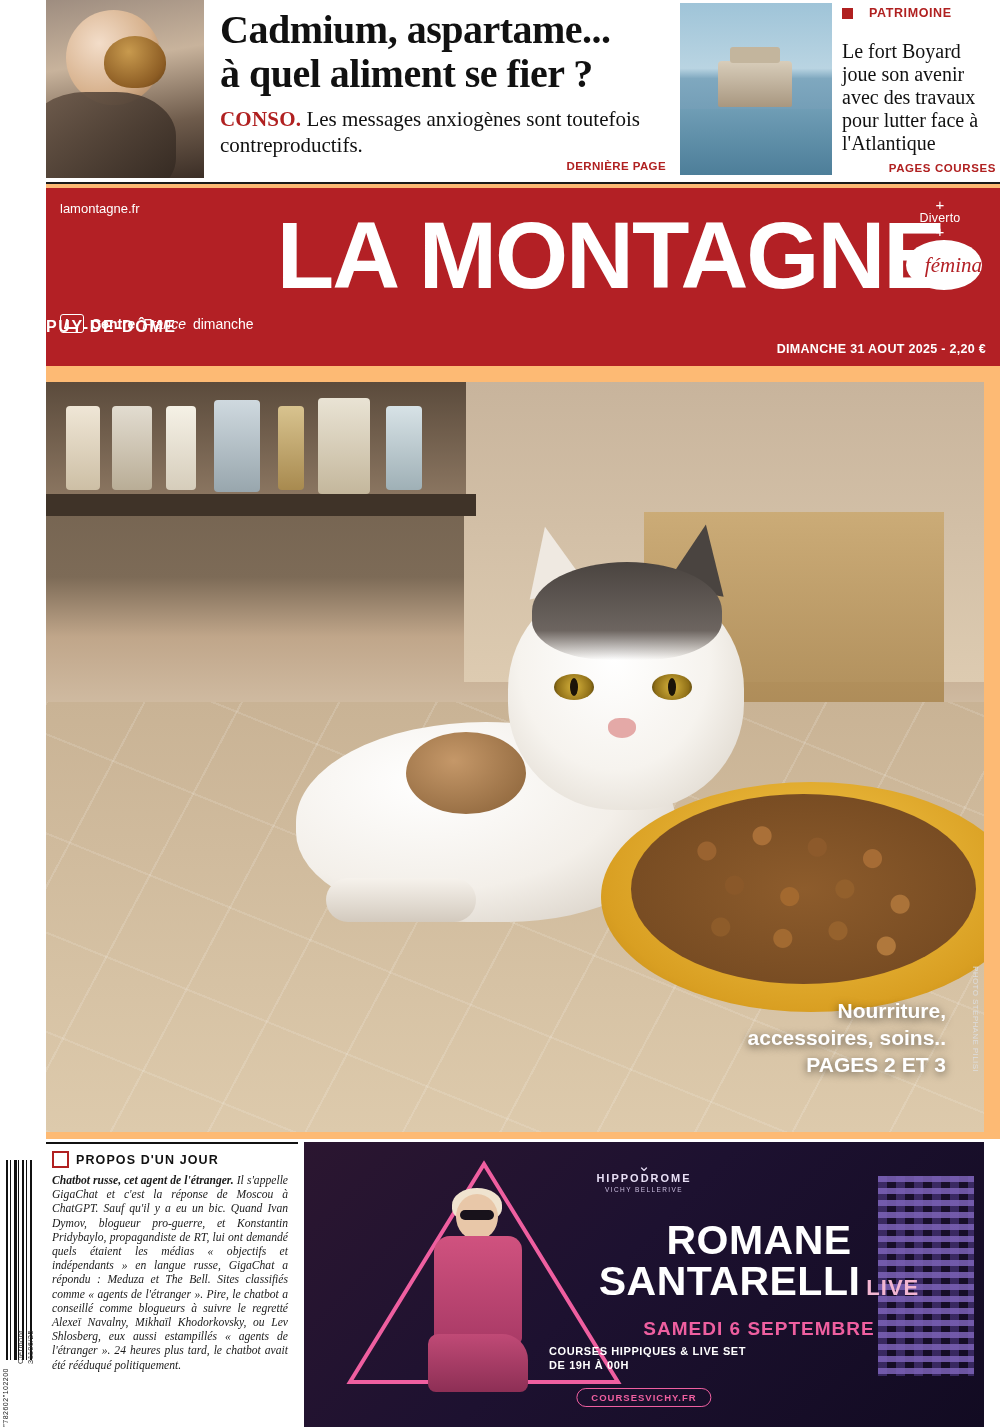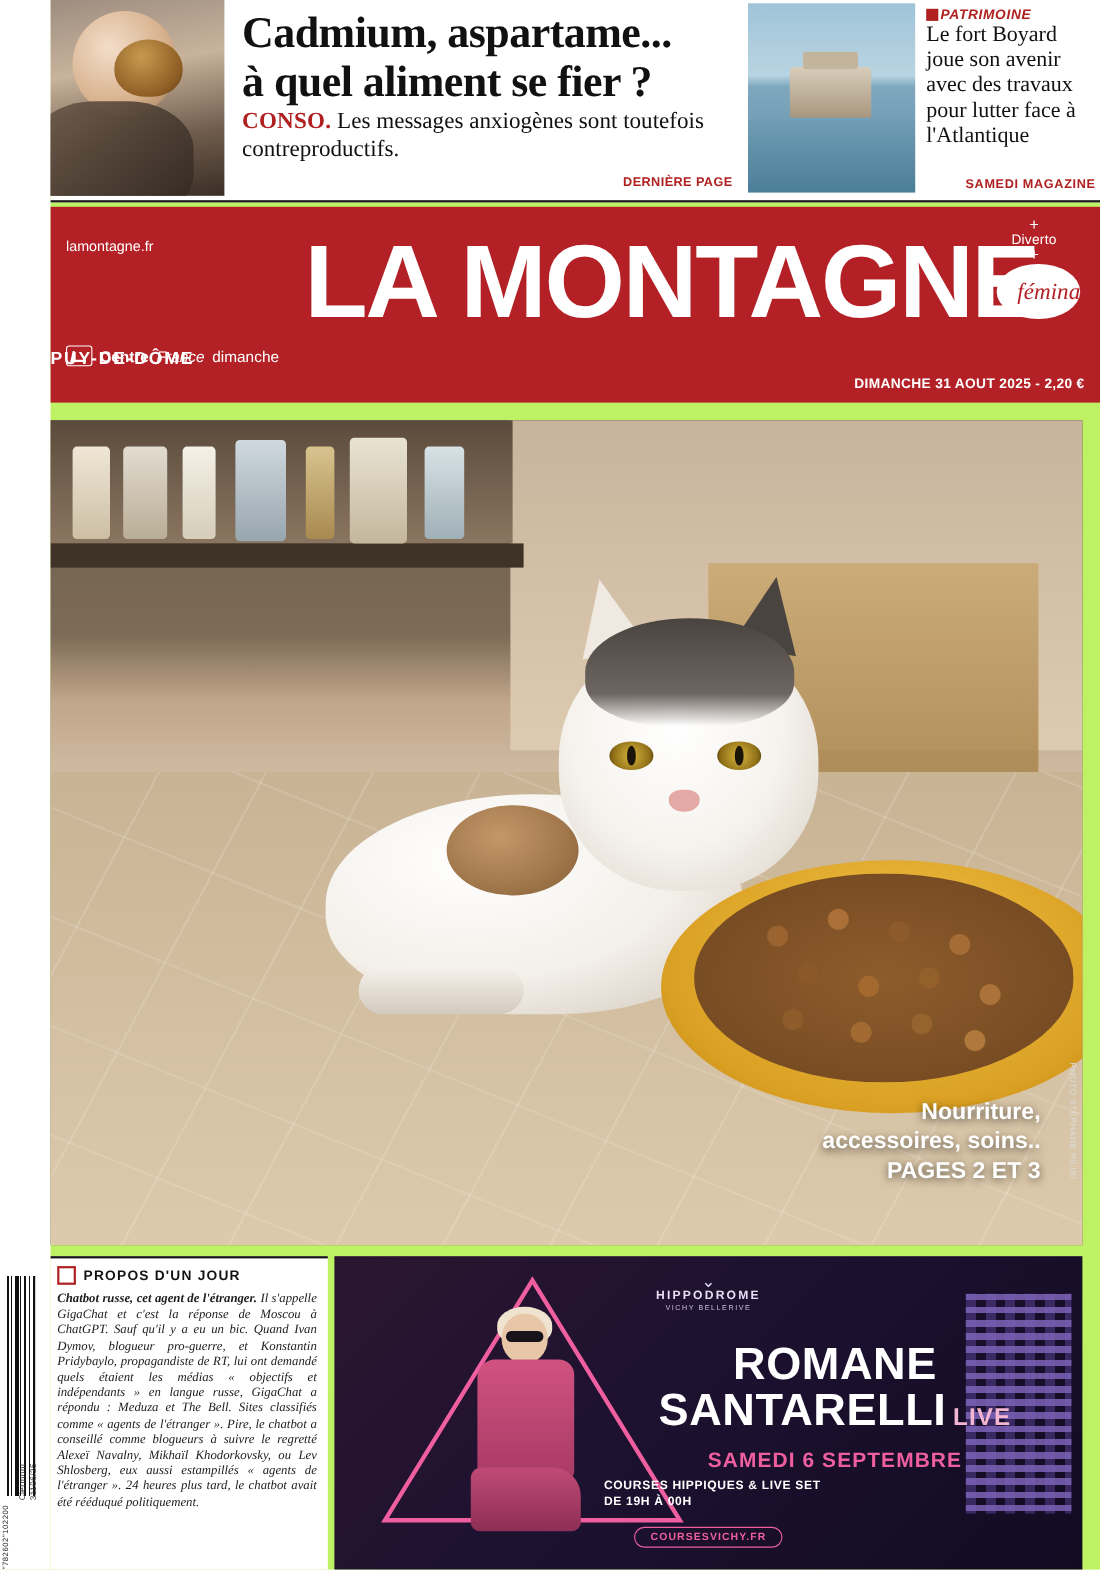--- a/index.html
+++ b/index.html
@@ -11,22 +11,22 @@
     width: 1000px;
     height: 1427px;
     overflow: hidden;
     font-family: "Liberation Serif", serif;
     position: relative;
   }
 
   .page {
     position: relative;
     width: 1000px;
-    height: 1427px;
-    background: #bef264;
+    height: 1139px;
+    background: #fdba74;
   }
 
   
   .left-strip {
     position: absolute;
     left: 0;
     top: 0;
     width: 46px;
     height: 1427px;
     background: #ffffff;
@@ -114,20 +114,21 @@
   }
   .teaser-title {
     font-family: "Liberation Serif", serif;
     font-weight: 700;
     font-size: 40px;
     line-height: 44px;
     color: #111;
     letter-spacing: -0.5px;
   }
   .teaser-sub {
+    margin-top: 10px;
     font-size: 21px;
     line-height: 26px;
     color: #111;
   }
   .teaser-kicker {
     color: #b02020;
     font-weight: 700;
     letter-spacing: 0.2px;
   }
   .teaser-ref {
@@ -173,23 +174,22 @@
     background: linear-gradient(to bottom,#6f9db5,#4d7e99);
   }
   .teaser-right-text {
     flex: 1;
     padding: 6px 6px 4px 10px;
     position: relative;
   }
   .patrimoine-row {
     display: flex;
     align-items: center;
-    gap: 2px;
-    margin-bottom: 0;
-    font-style: italic;
+    gap: 16px;
+    margin-bottom: 20px;
   }
   .sq-red {
     width: 11px; height: 11px;
     background: #b02020;
     display: inline-block;
   }
   .patrimoine-label {
     font-family: "Liberation Sans", sans-serif;
     font-size: 12.5px;
     font-weight: 700;
@@ -217,21 +217,21 @@
     left: 46px;
     top: 188px;
     width: 954px;
     height: 178px;
     background: #b32025;
     color: #fff;
     overflow: hidden;
   }
   .site-url {
     position: absolute;
-    left: 14px; top: 28px;
+    left: 14px; top: 13px;
     font-family: "Liberation Sans", sans-serif;
     font-size: 13px;
     color: #ffffff;
   }
   .masthead-title {
     position: absolute;
     left: 108px;
     top: 18px;
     width: 790px;
     font-family: "Liberation Sans", sans-serif;
@@ -708,21 +708,21 @@
       <div class="teaser-right-photo">
         <div class="fort"></div>
         <div class="sea"></div>
       </div>
       <div class="teaser-right-text">
         <div class="patrimoine-row">
           <span class="sq-red"></span>
           <span class="patrimoine-label">PATRIMOINE</span>
         </div>
         <div class="teaser-right-head">Le fort Boyard joue son avenir avec des travaux pour lutter face à l'Atlantique</div>
-        <div class="teaser-right-ref">SAMEDI MAGAZINE</div>
+        <div class="teaser-right-ref">PAGES COURSES</div>
       </div>
     </div>
   </div>
 
   <div class="masthead">
     <div class="site-url">lamontagne.fr</div>
     <div class="masthead-title">LA MONTAGNE</div>
 
     <div class="diverto">
       <div class="plus">+</div>

